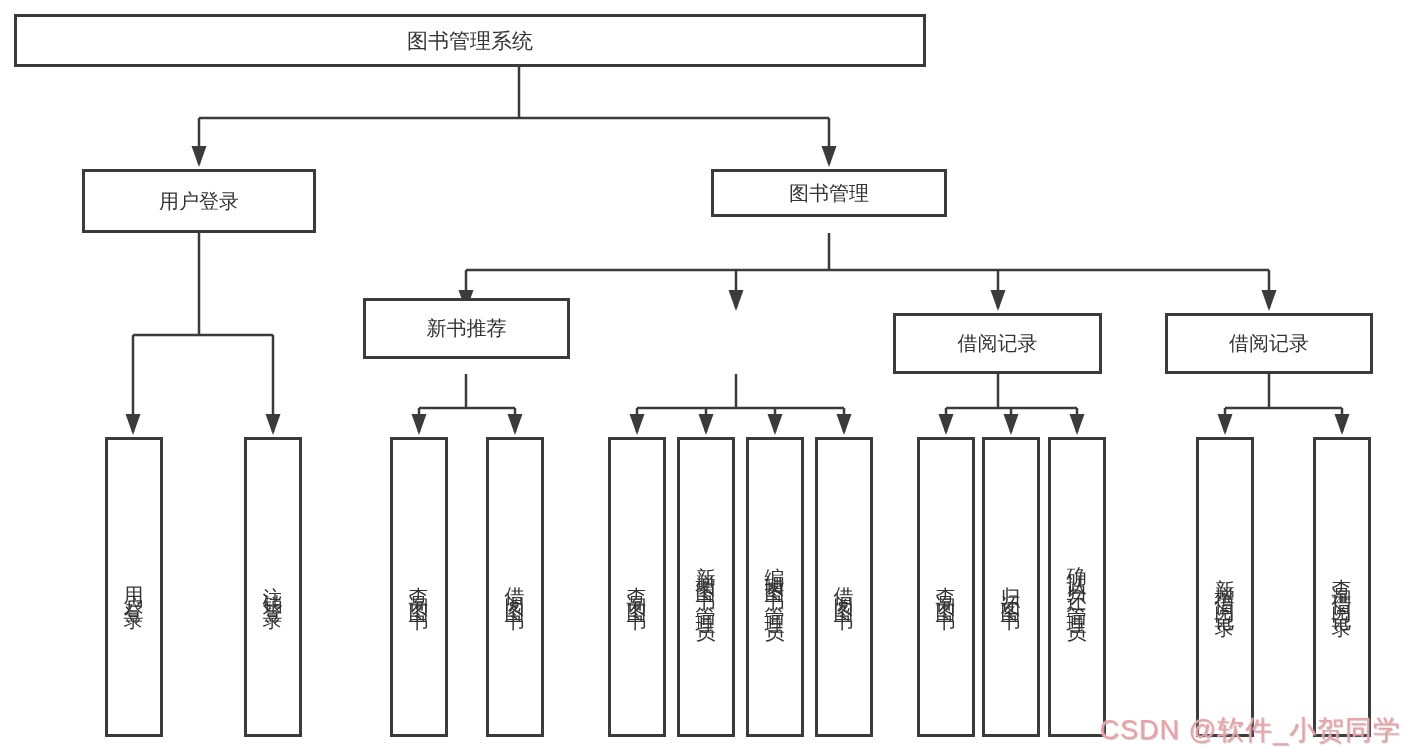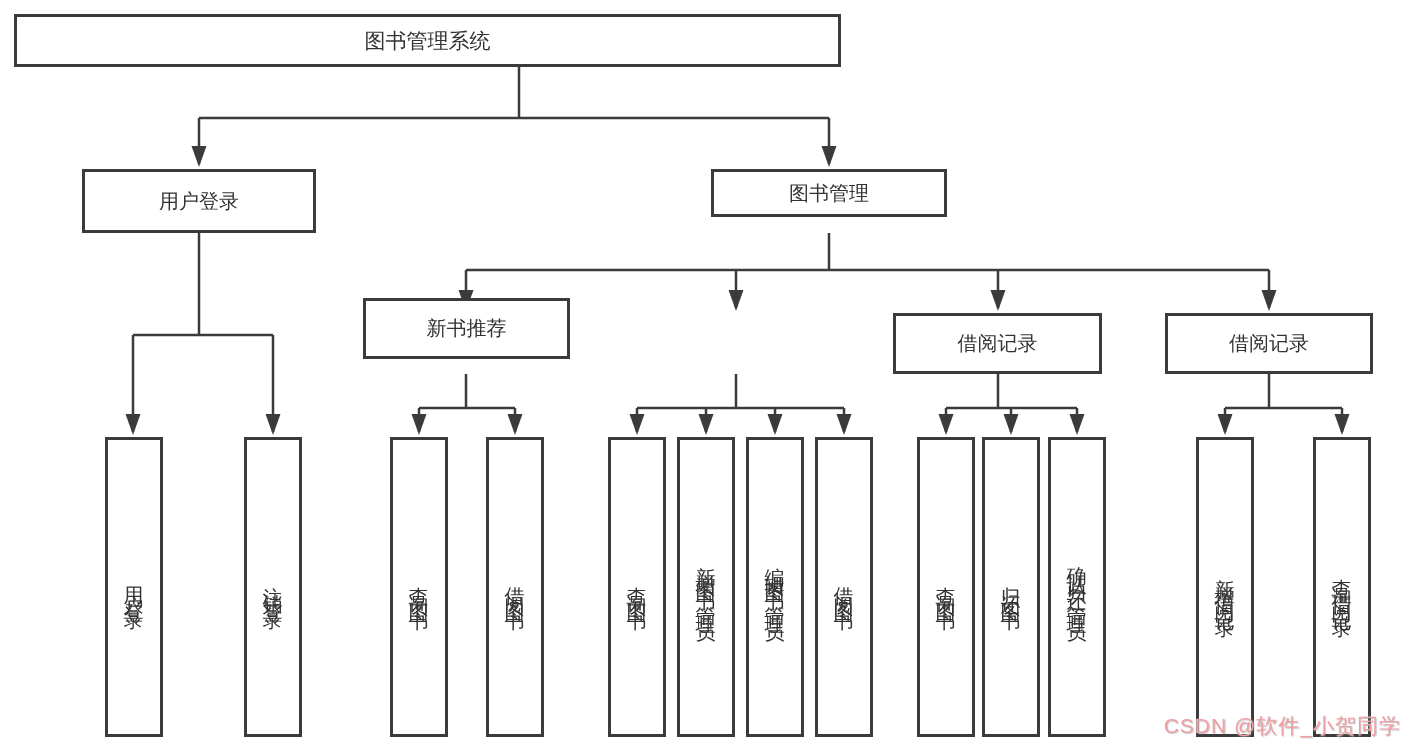--- a/index.html
+++ b/index.html
@@ -28,21 +28,21 @@
     background: #ffffff;
     border: 3px solid #3b3b3b;
     display: flex;
     align-items: center;
     justify-content: center;
     color: #333333;
     z-index: 2;
   }
   .node-root {
     left: 14px; top: 14px;
-    width: 827px; height: 53px;
+    width: 912px; height: 53px;
     font-size: 21px;
     align-items: center;
   }
   .node-h {
     font-size: 20px;
   }
   .n-user-login   { left: 82px;  top: 169px; width: 234px; height: 64px; }
   .n-book-mgmt    { left: 711px; top: 169px; width: 236px; height: 48px; font-family: Liberation Serif, serif; }
   .n-new-book-rec { left: 363px; top: 298px; width: 207px; height: 61px; }
   .n-book-borrow  { left: 632px; top: 313px; width: 208px; height: 61px; }
@@ -81,21 +81,21 @@
   .lf8  { left: 917px; }
   .lf9  { left: 982px; }
   .lf10 { left: 1048px; }
   .lf11 { left: 1196px; }
   .lf12 { left: 1313px; }
   .watermark {
     position: absolute;
     right: 4px;
     top: 712px;
     z-index: 3;
-    font-size: 21px;
+    font-size: 27px;
     letter-spacing: 1px;
     color: #f19ea4;
     text-shadow: 1px 1px 1px rgba(120,120,120,0.45), 0 0 2px rgba(255,255,255,0.8);
     white-space: nowrap;
   }
 </style>
 </head>
 <body>
 
 <div class="canvas">

